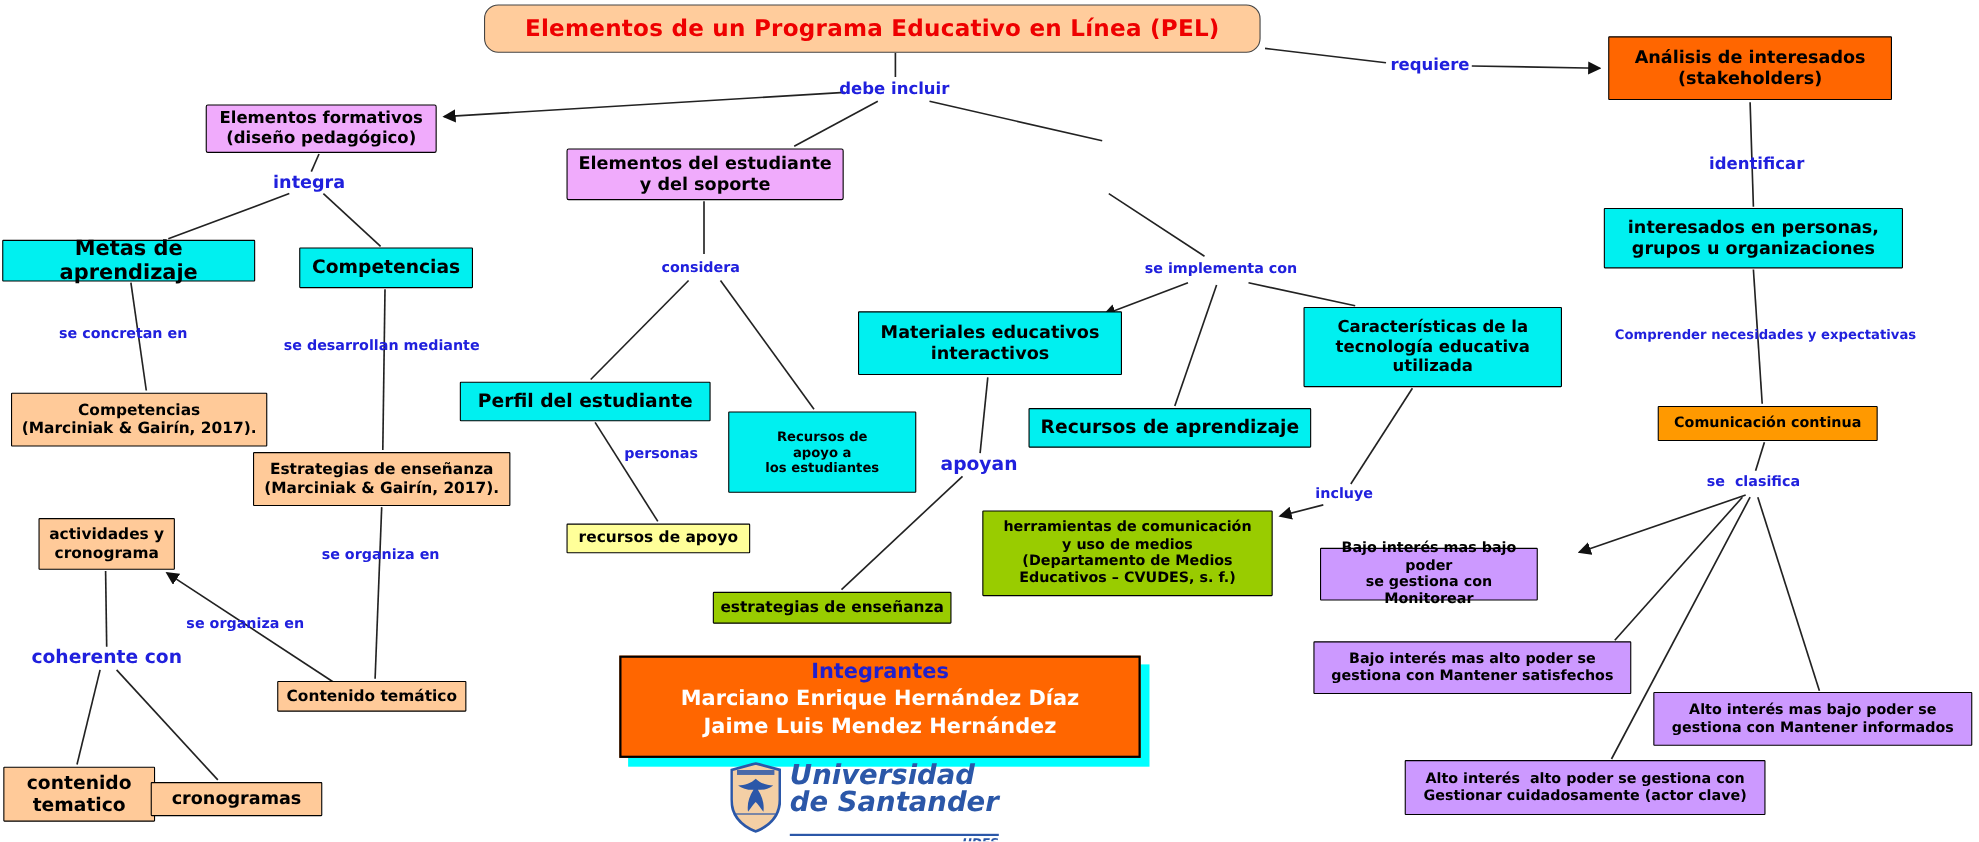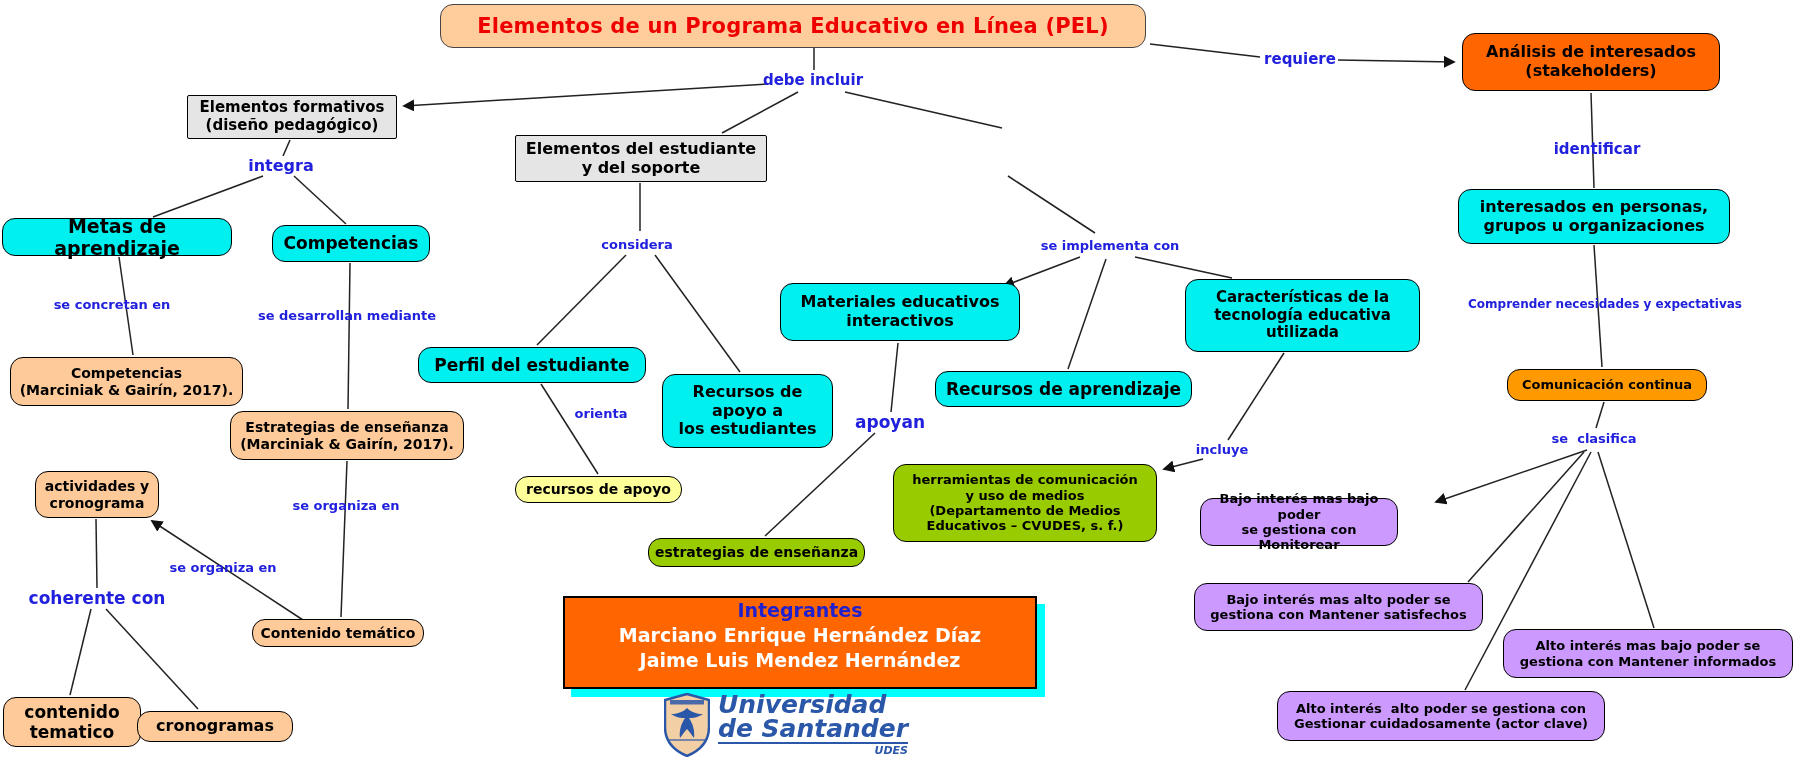--- a/index.html
+++ b/index.html
@@ -1,40 +1,40 @@
 <!DOCTYPE html>
 <html><head>
 <meta charset="utf-8">
 <style>
   html,body{margin:0;padding:0;background:#fff;}
   #canvas{position:relative;width:1799px;height:765px;overflow:hidden;
           font-family:"DejaVu Sans","Liberation Sans",sans-serif;background:#fff;}
   svg.links{position:absolute;left:0;top:0;z-index:1;}
   .node{position:absolute;box-sizing:border-box;display:flex;align-items:center;justify-content:center;
         text-align:center;font-weight:bold;color:#000;white-space:pre-wrap;line-height:1.18;z-index:2;}
-  .rounded{border:1.6px solid #000;border-radius:13px;}
+  .rounded{border:1.6px solid #000;border-radius:1px;}
   .sq{border:1.8px solid #000;border-radius:2px;}
   .peach{background:#FFCA99;}
   .title{background:#FFCC9C;border:1.7px solid #444;border-radius:13px;color:#EE0000;letter-spacing:.2px;}
-  .yellow{background:#e5e5e5;}
+  .yellow{background:#f0abfc;}
   .cyan{background:#00F0F0;}
   .orange{background:#FF6600;}
   .amber{background:#FF9900;}
   .purple{background:#CC99FF;}
   .olive{background:#99CC00;}
   .paleyellow{background:#FFFF99;}
   .link-label{position:absolute;transform:translate(-50%,-50%);color:#2020DD;font-weight:bold;
               white-space:pre;z-index:2;}
   .banner{position:absolute;box-sizing:border-box;background:#FF6600;border:2px solid #000;
           box-shadow:8px 8px 0 #00FFFF;display:flex;flex-direction:column;align-items:center;
           z-index:2;line-height:1.32;}
   .banner .head{color:#2020CC;font-weight:bold;}
   .banner .name{color:#FFFFFF;font-weight:bold;}
   .logo{position:absolute;left:664px;top:693px;display:flex;gap:8px;align-items:flex-start;z-index:2;}
-  .logo-names{border-bottom:2.5px solid #2B57A8;padding-bottom:1px;}
+  .logo-names{border-bottom:2.5px solid #2B57A8;padding-bottom:17px;}
   .logo-line{color:#2B57A8;font-style:italic;font-weight:bold;font-size:25px;line-height:.95;}
   .udes{color:#2B57A8;font-style:italic;font-weight:bold;font-size:11px;text-align:right;line-height:1.3;}
 </style>
 </head>
 <body>
 
 <div id="canvas">
 
   <svg class="links" width="1799" height="765">
     <defs>
@@ -95,21 +95,21 @@
   <div class="node cyan rounded" style="left:780px;top:283px;width:240px;height:58px;font-size:16px">Materiales educativos
 interactivos</div>
   <div class="node cyan rounded" style="left:1185px;top:279px;width:235px;height:73px;font-size:15px">Características de la
 tecnología educativa
 utilizada</div>
   <div class="node cyan rounded" style="left:418px;top:347px;width:228px;height:36px;font-size:17px">Perfil del estudiante</div>
   <div class="node peach rounded" style="left:10px;top:357px;width:233px;height:49px;font-size:14px">Competencias
 (Marciniak &amp; Gairín, 2017).</div>
   <div class="node cyan rounded" style="left:935px;top:371px;width:257px;height:36px;font-size:17px">Recursos de aprendizaje</div>
   <div class="node amber rounded" style="left:1507px;top:369px;width:200px;height:32px;font-size:13px">Comunicación continua</div>
-  <div class="node cyan rounded" style="left:662px;top:374px;width:171px;height:74px;font-size:16px">Recursos de
+  <div class="node cyan rounded" style="left:662px;top:374px;width:171px;height:74px;font-size:12px">Recursos de
 apoyo a
 los estudiantes</div>
   <div class="node peach rounded" style="left:230px;top:411px;width:234px;height:49px;font-size:14px">Estrategias de enseñanza
 (Marciniak &amp; Gairín, 2017).</div>
   <div class="node peach rounded" style="left:35px;top:471px;width:124px;height:47px;font-size:14px">actividades y
 cronograma</div>
   <div class="node paleyellow rounded" style="left:515px;top:476px;width:167px;height:27px;font-size:14px">recursos de apoyo</div>
   <div class="node olive rounded" style="left:893px;top:464px;width:264px;height:78px;font-size:13px">herramientas de comunicación
 y uso de medios
 (Departamento de Medios
@@ -130,21 +130,21 @@
 
   <div class="link-label" style="left:813px;top:80px;font-size:15px">debe incluir</div>
   <div class="link-label" style="left:1300px;top:59px;font-size:15px">requiere</div>
   <div class="link-label" style="left:1597px;top:149px;font-size:15px">identificar</div>
   <div class="link-label" style="left:281px;top:165px;font-size:16px">integra</div>
   <div class="link-label" style="left:637px;top:244px;font-size:13px">considera</div>
   <div class="link-label" style="left:1110px;top:245px;font-size:13px">se implementa con</div>
   <div class="link-label" style="left:112px;top:304px;font-size:13px">se concretan en</div>
   <div class="link-label" style="left:347px;top:315px;font-size:13px">se desarrollan mediante</div>
   <div class="link-label" style="left:1605px;top:304px;font-size:12px">Comprender necesidades y expectativas</div>
-  <div class="link-label" style="left:601px;top:413px;font-size:13px">orienta</div>
+  <div class="link-label" style="left:601px;top:413px;font-size:13px">personas</div>
   <div class="link-label" style="left:890px;top:422px;font-size:17px">apoyan</div>
   <div class="link-label" style="left:1222px;top:449px;font-size:13px">incluye</div>
   <div class="link-label" style="left:1594px;top:438px;font-size:13px">se  clasifica</div>
   <div class="link-label" style="left:346px;top:505px;font-size:13px">se organiza en</div>
   <div class="link-label" style="left:223px;top:567px;font-size:13px">se organiza en</div>
   <div class="link-label" style="left:97px;top:598px;font-size:17px">coherente con</div>
 
   <div class="banner" style="left:563px;top:596px;width:474px;height:93px;font-size:19px">
     <div class="head">Integrantes</div>
     <div class="name">Marciano Enrique Hernández Díaz</div>

